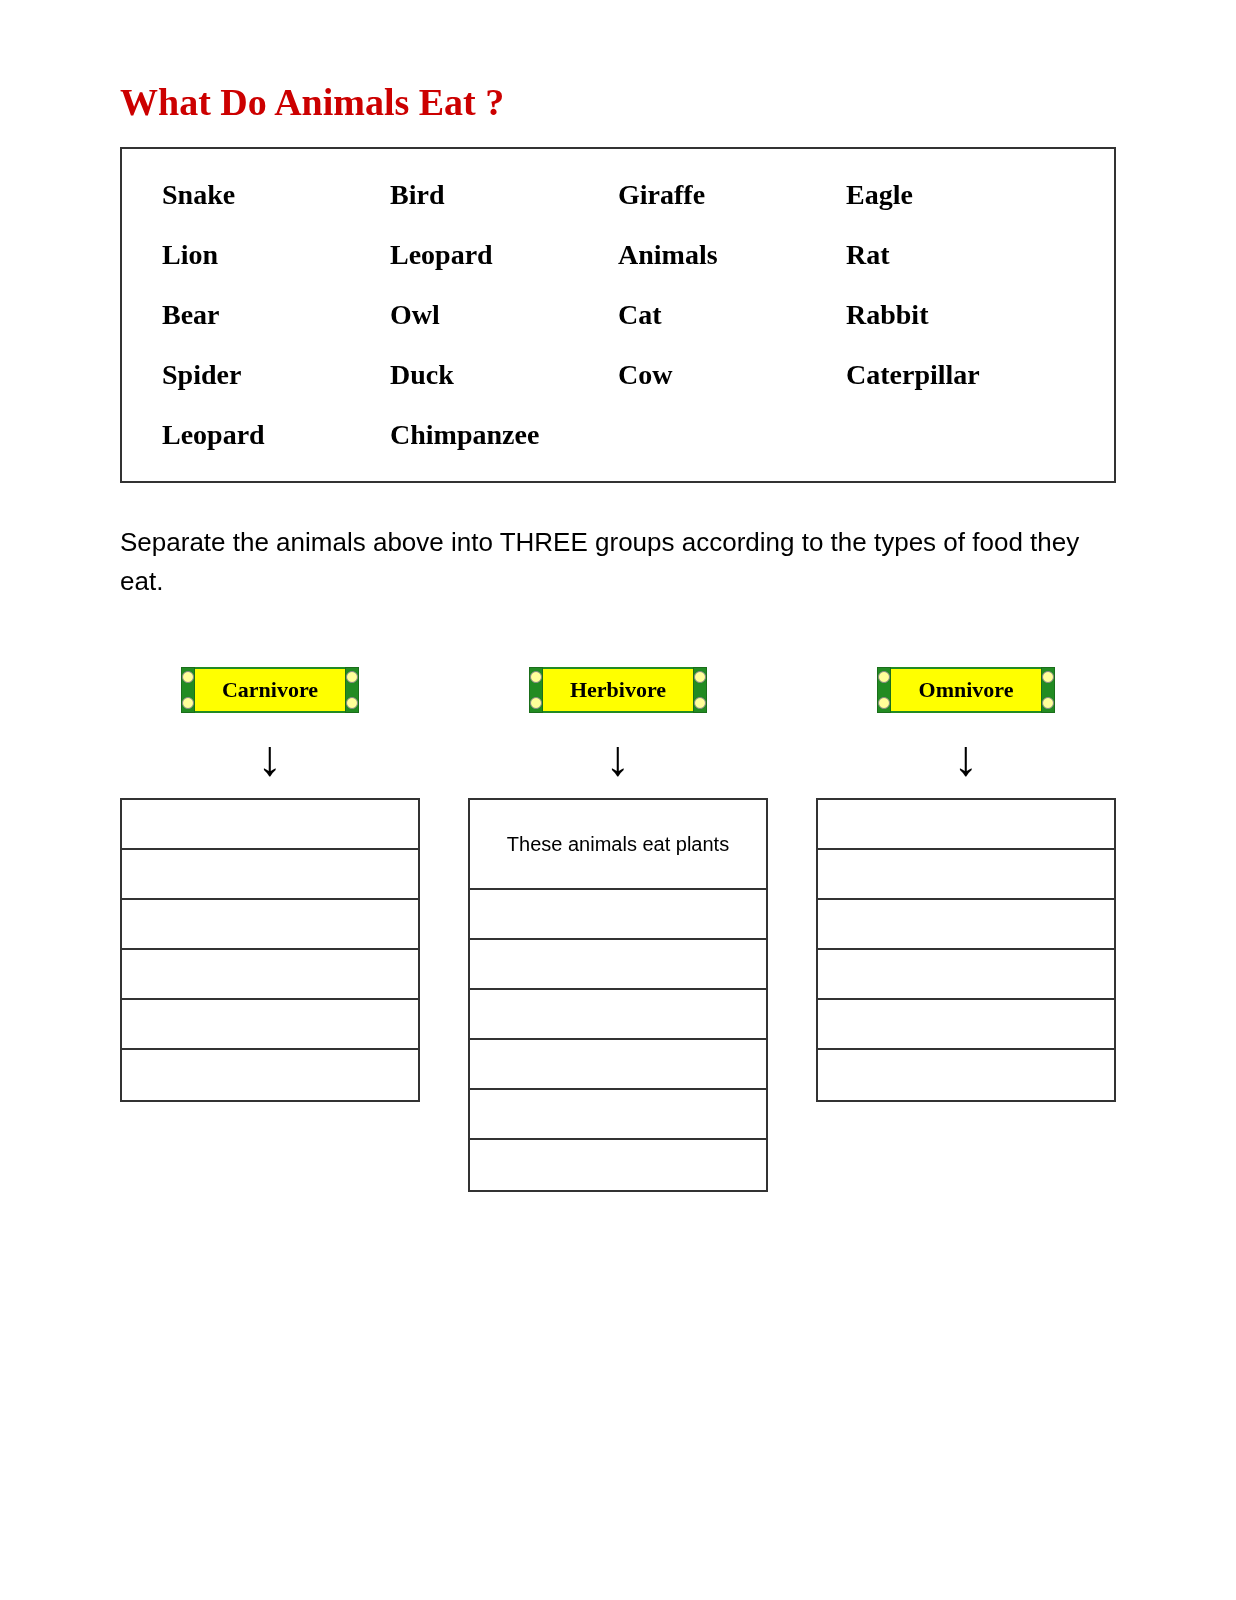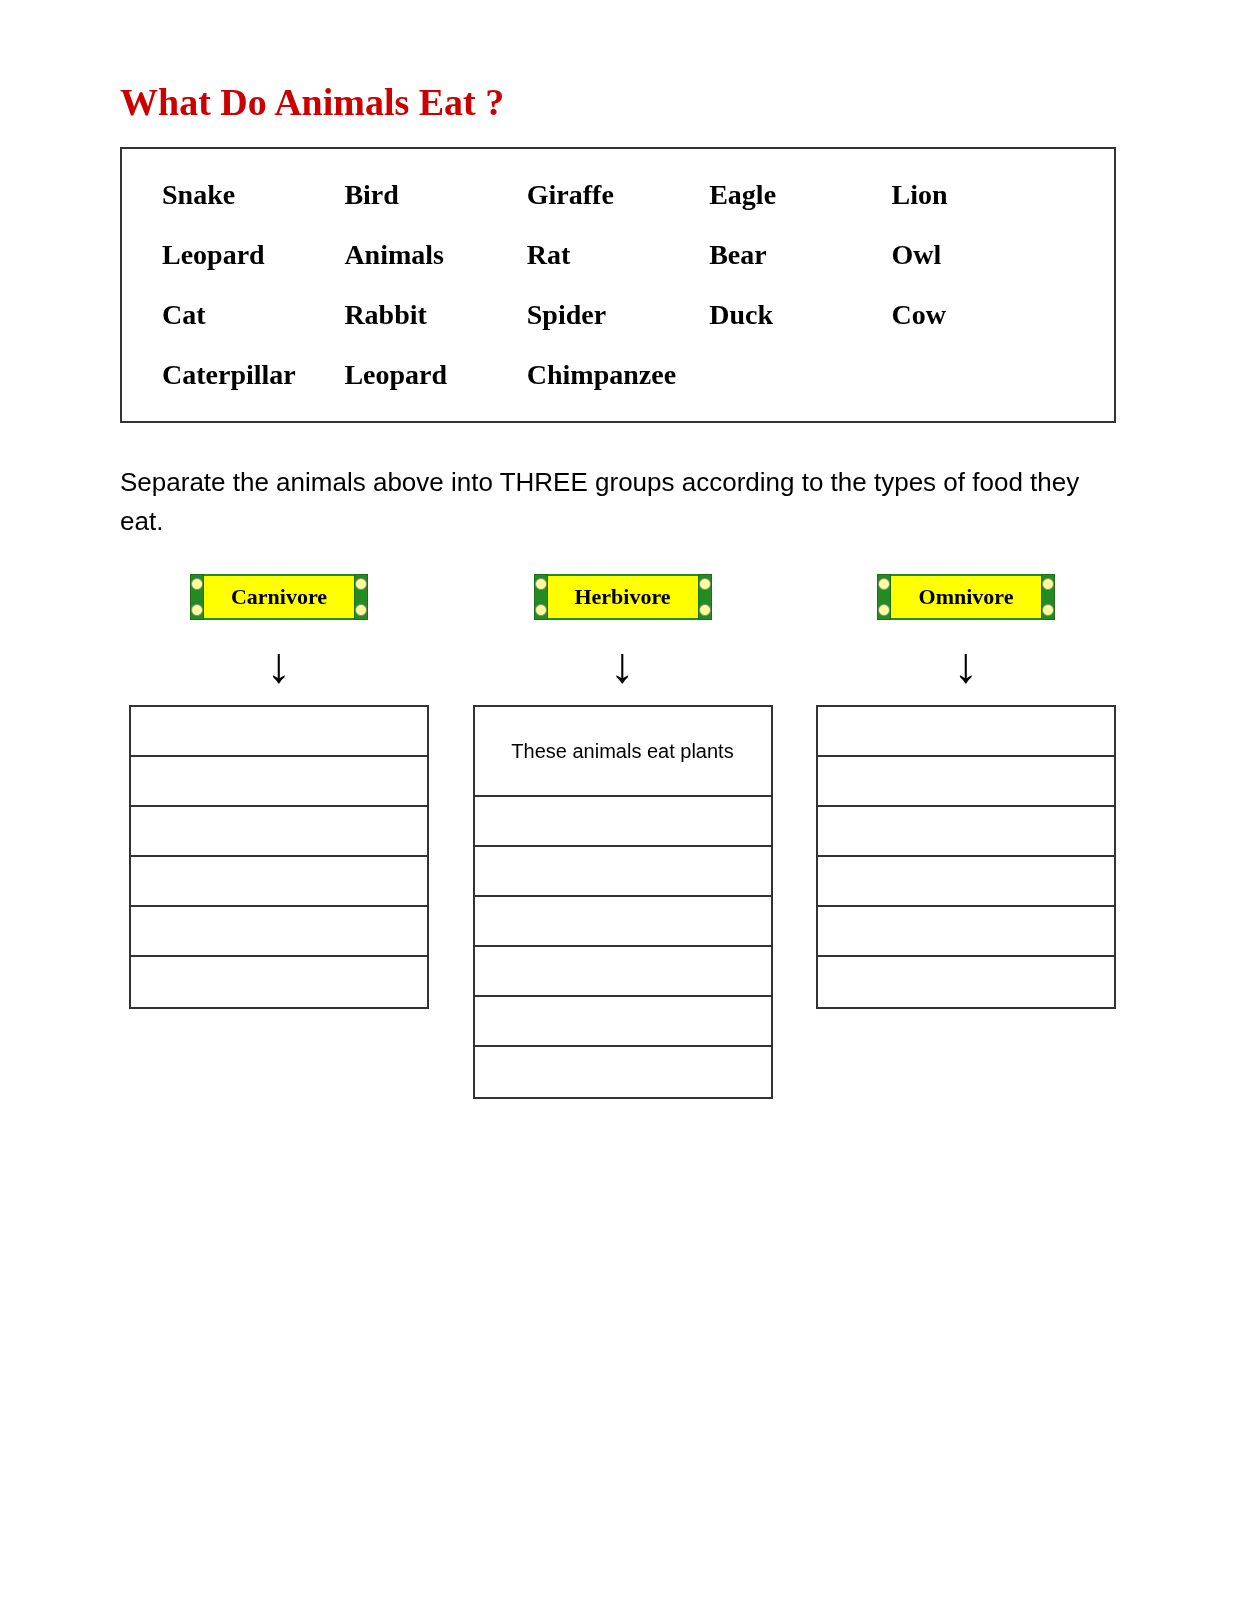--- a/index.html
+++ b/index.html
@@ -25,44 +25,43 @@
 
     .animals-box {
       border: 2px solid #333;
       padding: 30px 40px;
       margin-bottom: 40px;
       width: 100%;
     }
 
     .animals-grid {
       display: grid;
-      grid-template-columns: repeat(5, 1fr);
+      grid-template-columns: repeat(4, 1fr);
       row-gap: 28px;
     }
 
     .animal-name {
       font-size: 28px;
       font-weight: bold;
       color: #000;
     }
 
     .instruction-text {
       font-size: 26px;
       color: #000;
-      margin-bottom: 33px;
+      margin-bottom: 66px;
       line-height: 1.5;
       font-family: Arial, sans-serif;
     }
 
     .groups-container {
       display: flex;
       justify-content: space-between;
       align-items: flex-start;
       gap: 30px;
-      margin-left: 9px;
     }
 
     .group-column {
       display: flex;
       flex-direction: column;
       align-items: center;
       width: 300px;
     }
 
     .scroll-wrapper {

